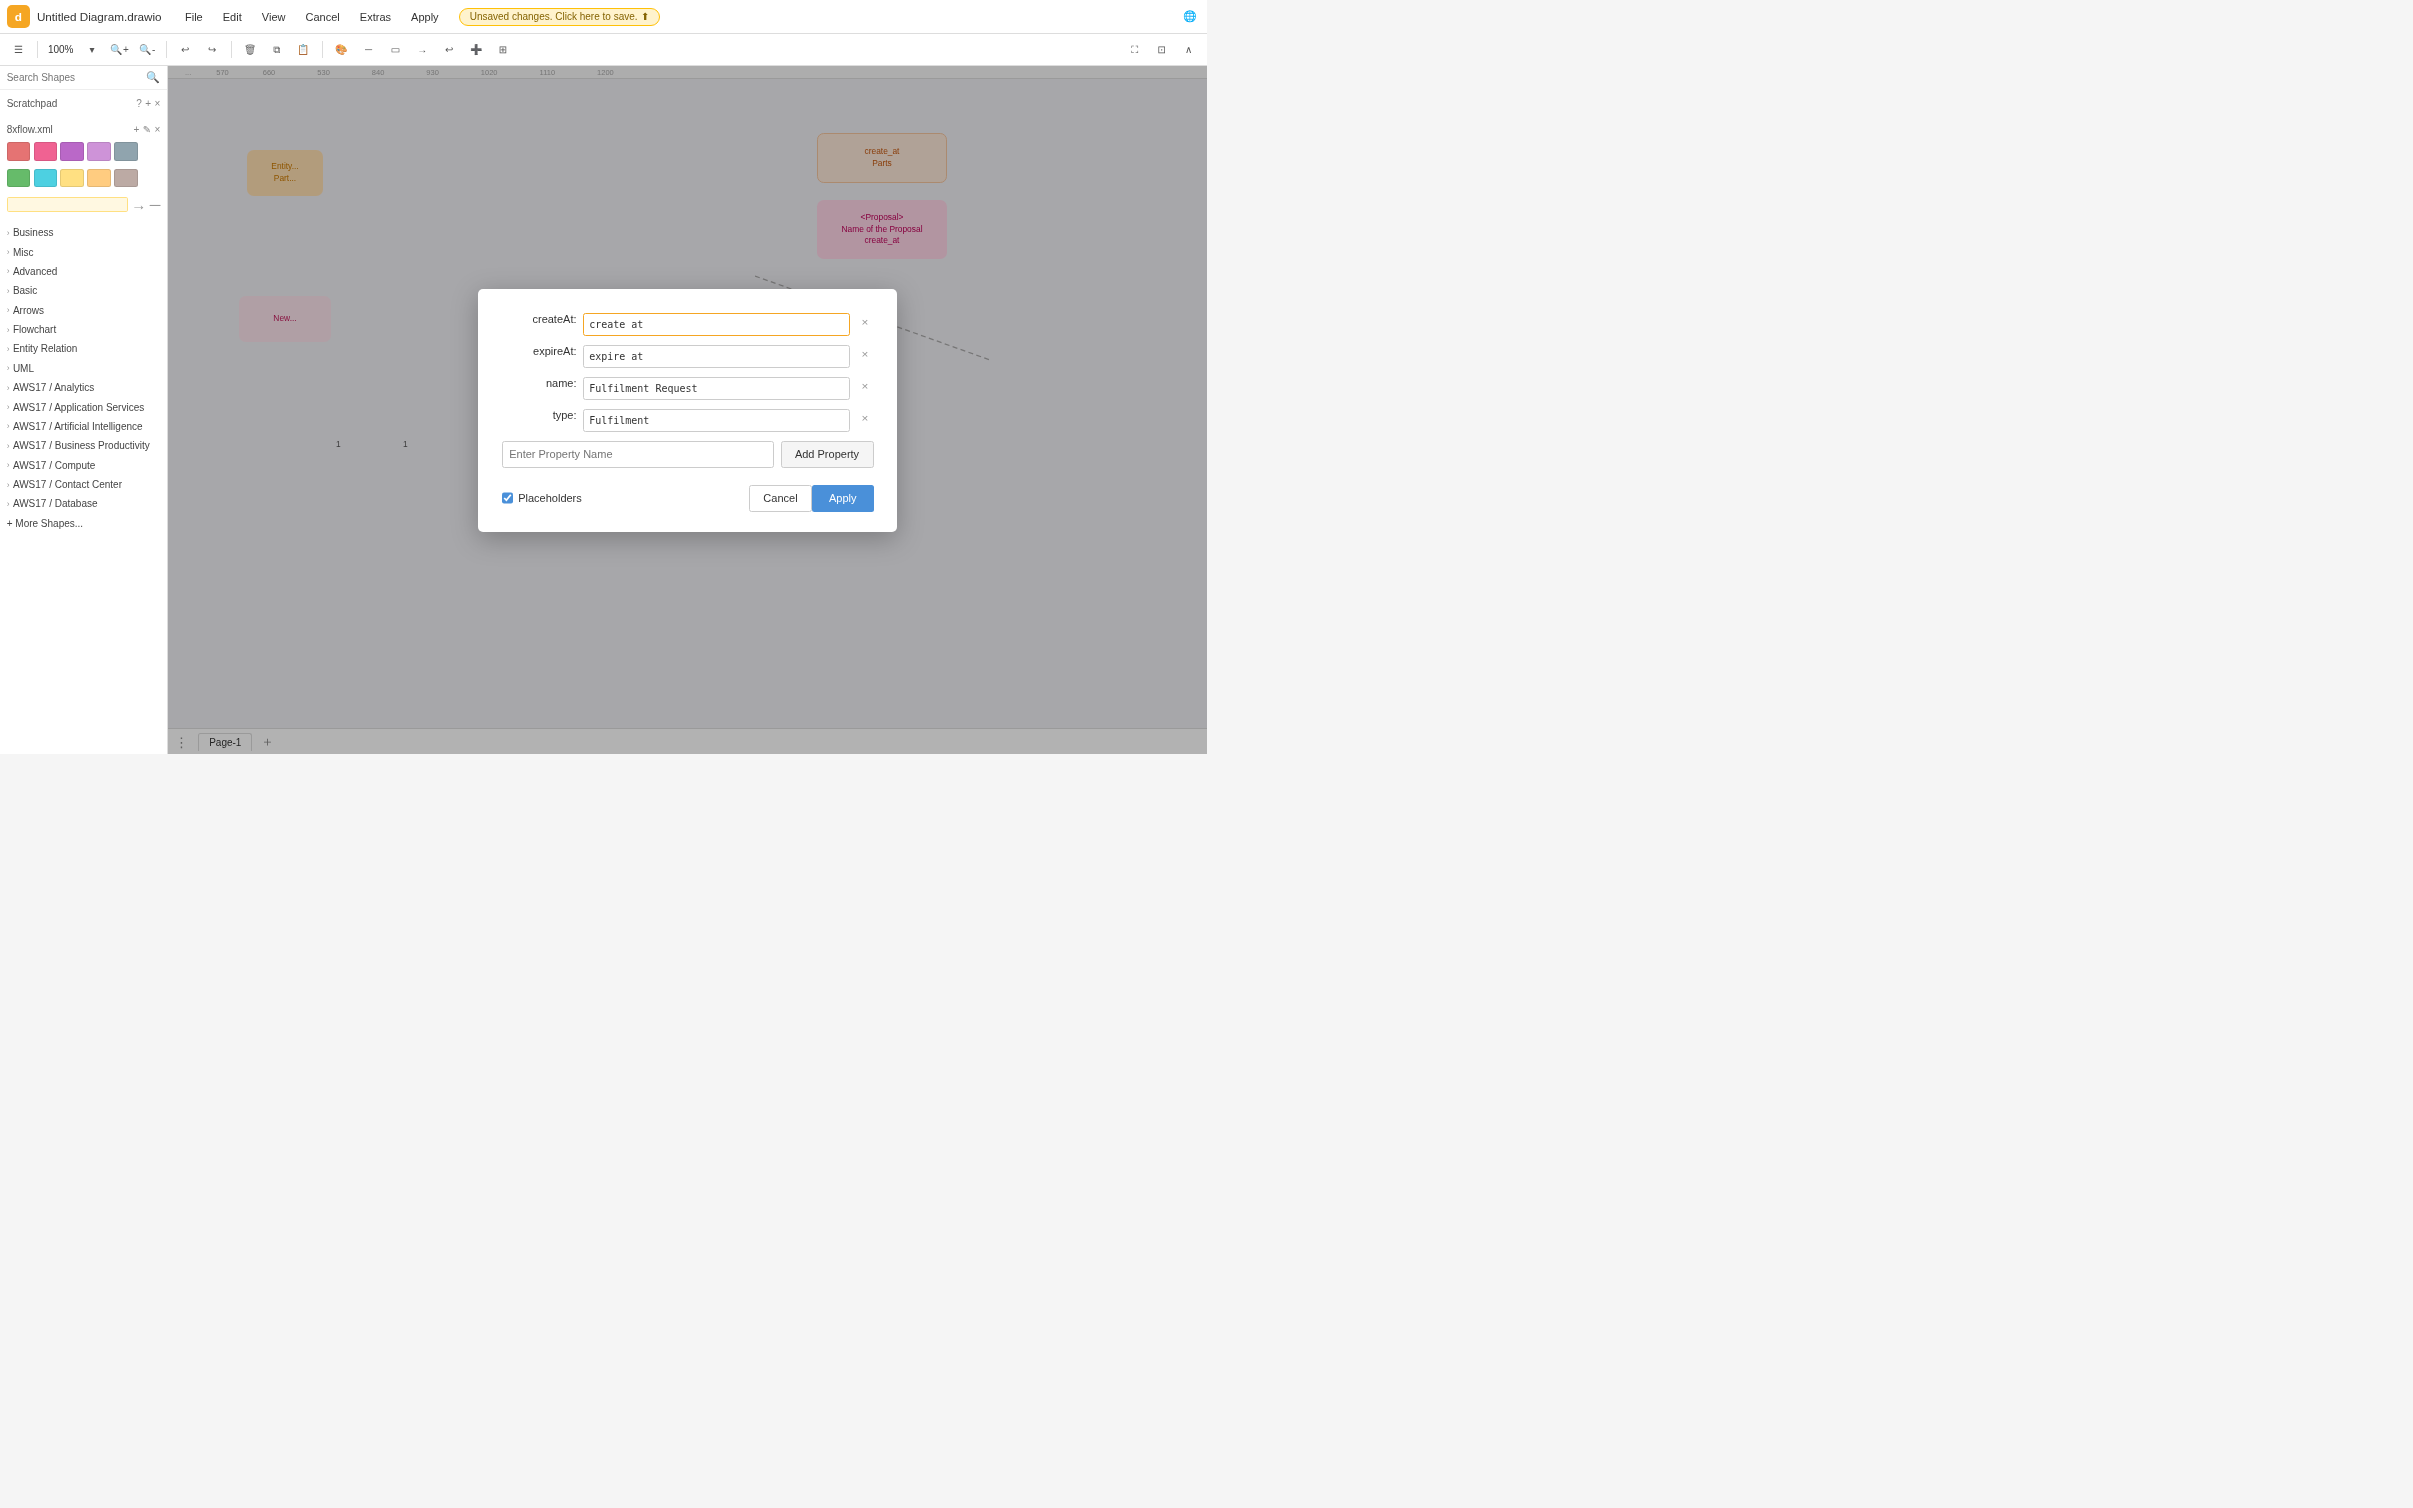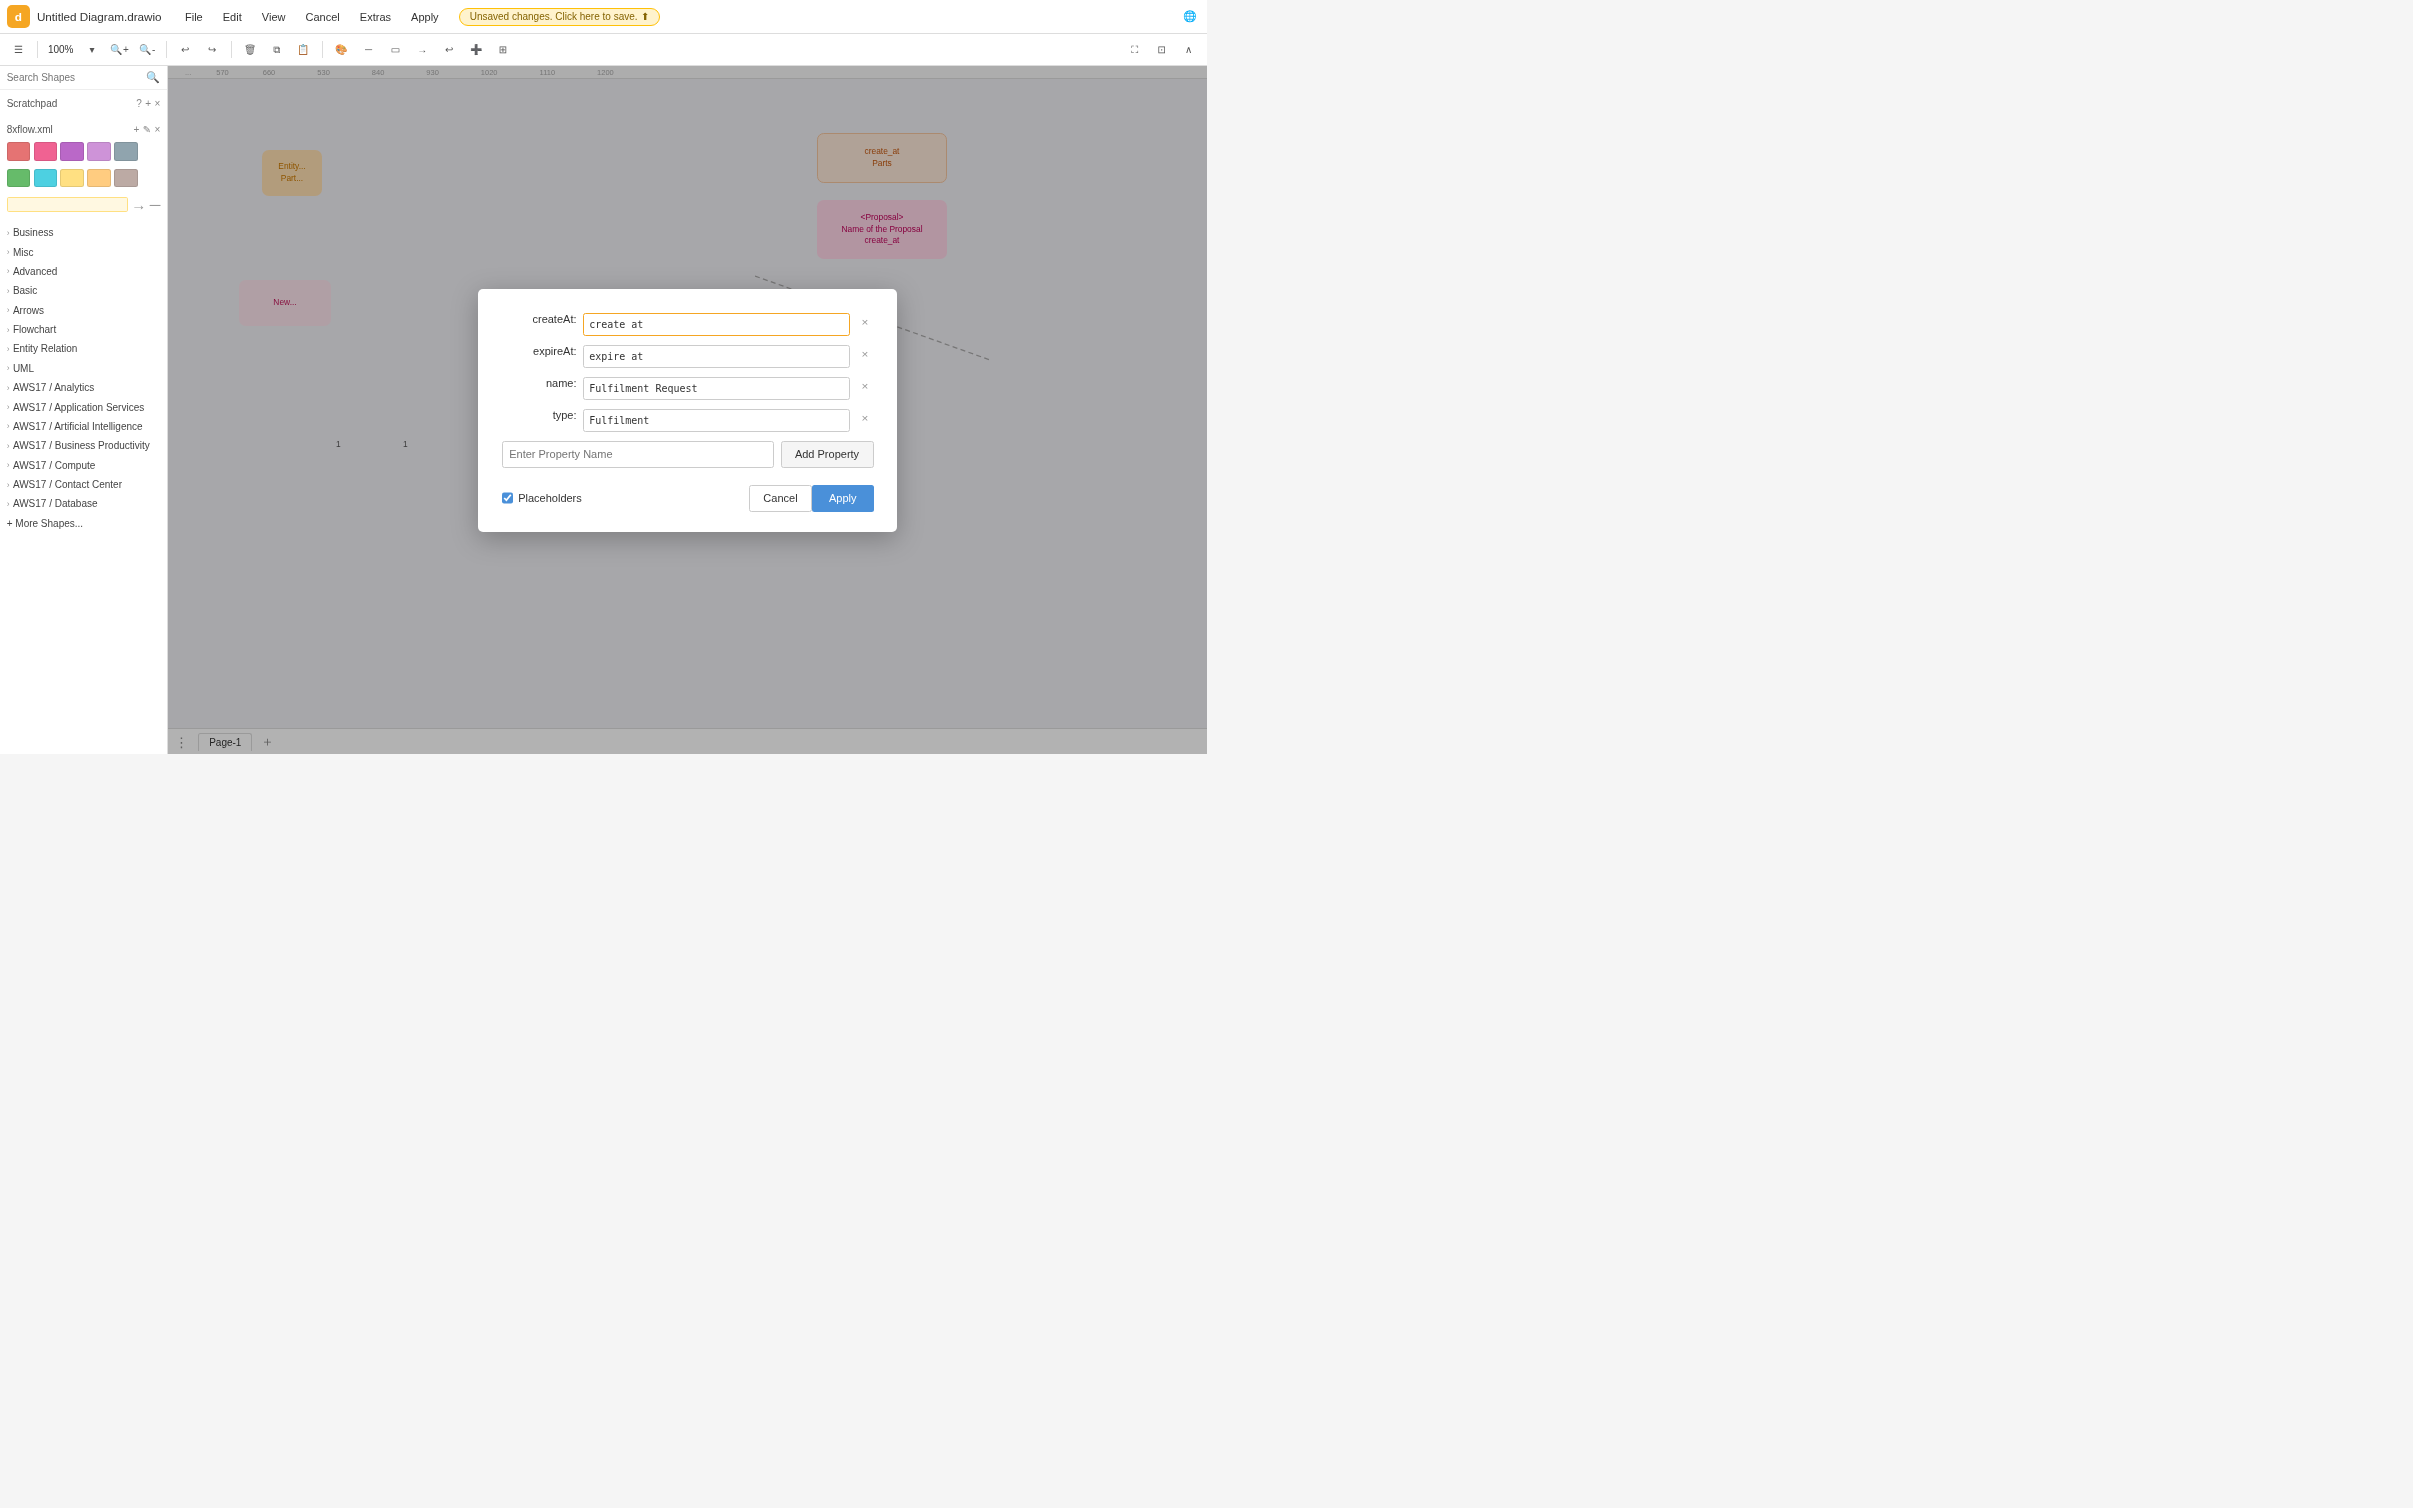--- a/index.html
+++ b/index.html
@@ -327,33 +327,33 @@
       <span style="margin-left:25px;">570</span>
       <span style="margin-left:34px;">660</span>
       <span style="margin-left:42px;">530</span>
       <span style="margin-left:42px;">840</span>
       <span style="margin-left:42px;">930</span>
       <span style="margin-left:42px;">1020</span>
       <span style="margin-left:42px;">1110</span>
       <span style="margin-left:42px;">1200</span>
     </div>
 
-    <div class="entity-box" style="left:79px;top:84px;width:60px;height:46px;background:#ffe0b2;color:#cc7a00;font-size:8.4px;border-radius:6.7px;margin-left:15px;">
+    <div class="entity-box" style="left:79px;top:84px;width:76px;height:46px;background:#ffe0b2;color:#cc7a00;font-size:8.4px;border-radius:6.7px;">
       <span>Entity...<br>Part...</span>
     </div>
 
     <div class="entity-box" style="left:649px;top:67px;width:130px;height:50px;background:#fde8d8;color:#c45911;font-size:8.4px;border:0.8px solid #f5c6a0;">
       <span>create_at<br>Parts</span>
     </div>
 
     <div class="entity-box" style="left:649px;top:134px;width:130px;height:59px;background:#ffd6e7;color:#c0005a;font-size:8.4px;">
       <span>&lt;Proposal&gt;<br>Name of the Proposal<br>create_at</span>
     </div>
 
-    <div class="entity-box" style="left:71px;top:214px;width:92px;height:46px;background:#fce4ec;color:#c2185b;font-size:8.4px;">
+    <div class="entity-box" style="left:71px;top:230px;width:92px;height:46px;background:#fce4ec;color:#c2185b;font-size:8.4px;">
       <span>New...</span>
     </div>
 
     <svg style="position:absolute;top:168px;left:587px;width:235px;height:168px;pointer-events:none;" viewBox="0 0 280 200" width="235" height="168">
       <line x1="0" y1="50" x2="280" y2="150" stroke="#aaa" stroke-width="1.5" stroke-dasharray="6,4"></line>
     </svg>
 
     <div style="position:absolute;top:373px;left:168px;font-size:8.4px;color:#555;">1</div>
     <div style="position:absolute;top:373px;left:235px;font-size:8.4px;color:#555;">1</div>
     <div style="position:absolute;top:373px;left:411px;font-size:8.4px;color:#555;">1</div>

